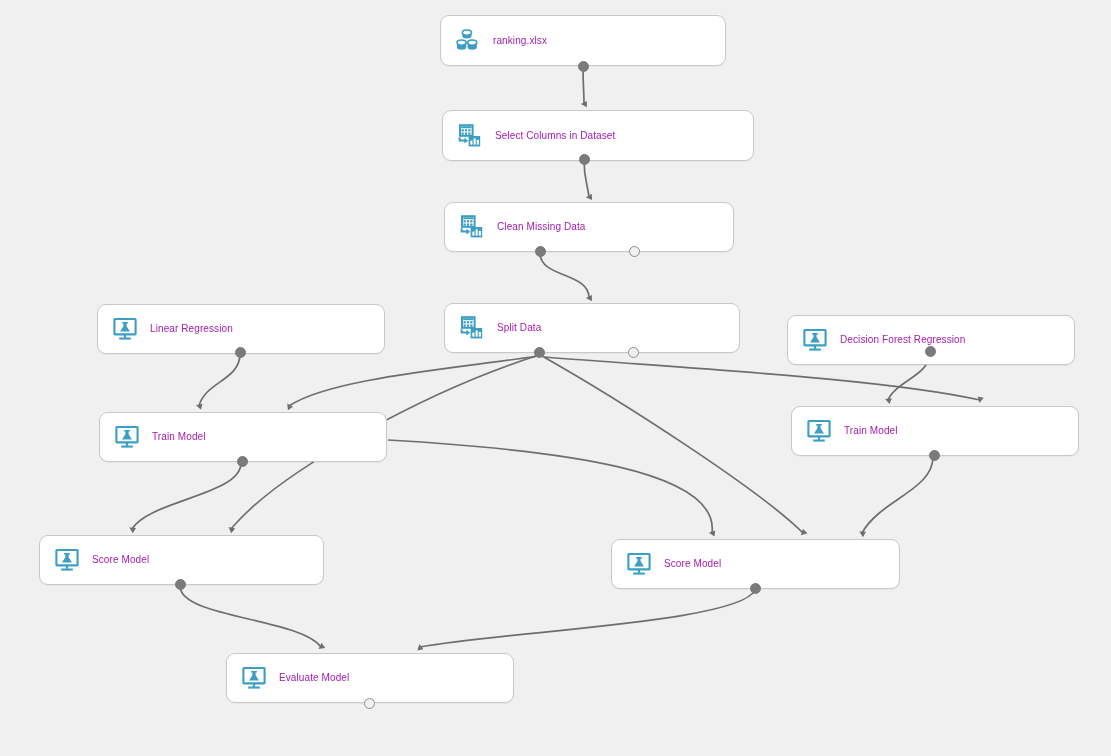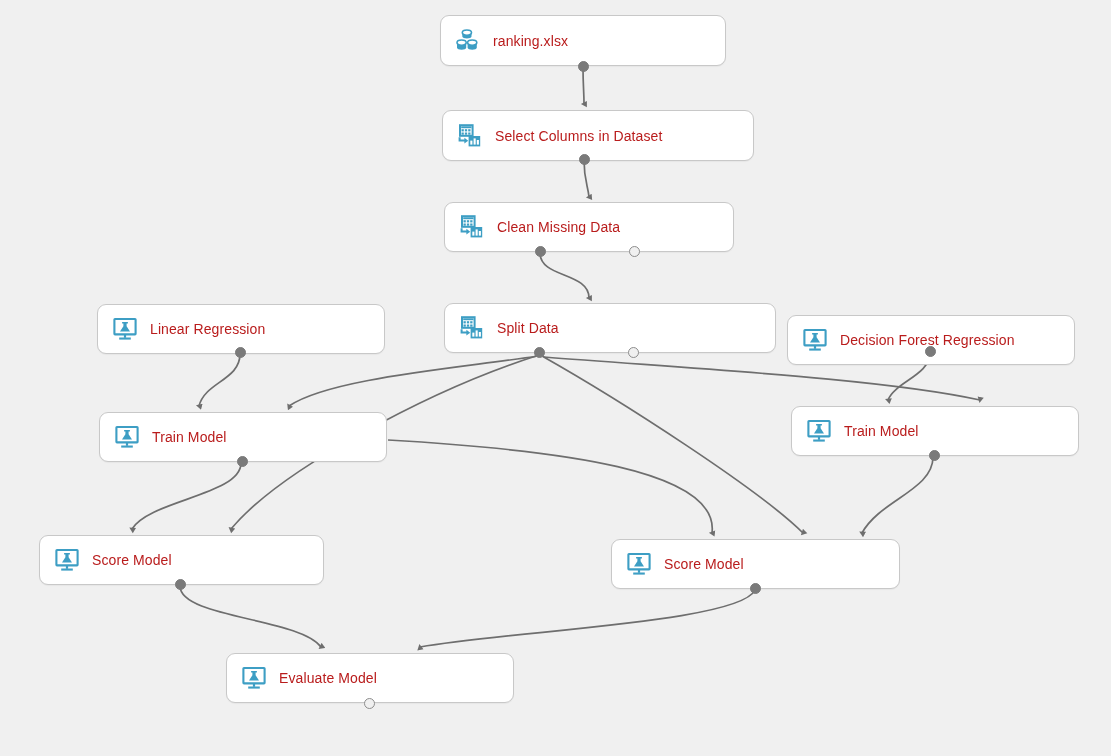--- a/index.html
+++ b/index.html
@@ -35,22 +35,22 @@
   }
   .node-icon {
     flex: 0 0 auto;
     width: 26px;
     height: 26px;
     margin-left: 14px;
     margin-right: 12px;
     display: block;
   }
   .node-label {
-    font-size: 14px;
-    color: #b91c1c;
+    font-size: 10px;
+    color: #a21caf;
     letter-spacing: 0.1px;
     white-space: nowrap;
     line-height: 1;
   }
   .port {
     position: absolute;
     box-sizing: border-box;
     border-radius: 50%;
     width: 11px;
     height: 11px;
@@ -153,21 +153,21 @@
       </div>
       <div class="node" style="left: 97px; top: 304px; width: 288px; height: 50px; text-align: right;">
         <svg viewBox="0 0 26 26" class="node-icon">
           <rect x="2.4" y="3.0" width="21.2" height="15.4" rx="0.6" fill="#ffffff" stroke="#3d9ec4" stroke-width="2.1"></rect>
           <path d="M 10.1 6.0 L 15.9 6.0 L 15.9 7.5 L 14.6 7.5 L 14.6 10.3 L 18.0 15.6 L 8.0 15.6 L 11.4 10.3 L 11.4 7.5 L 10.1 7.5 Z" fill="#3d9ec4"></path>
           <rect x="11.9" y="18.4" width="2.2" height="3.4" fill="#3d9ec4"></rect>
           <rect x="7.2" y="21.5" width="11.6" height="2.1" fill="#3d9ec4"></rect>
         </svg>
         <span class="node-label">Linear Regression</span>
       </div>
-      <div class="node" style="left: 444px; top: 303px; width: 332px; height: 50px;">
+      <div class="node" style="left: 444px; top: 303px; width: 296px; height: 50px;">
         <svg viewBox="0 0 26 26" class="node-icon">
           <rect x="3" y="2.2" width="12.6" height="10.6" fill="#ffffff" stroke="#3d9ec4" stroke-width="2"></rect>
           <rect x="4.2" y="3.3" width="10.3" height="1.9" fill="#3d9ec4"></rect>
           <rect x="4.5" y="6.2" width="2.3" height="2.2" fill="#3d9ec4"></rect>
           <rect x="7.85" y="6.2" width="2.3" height="2.2" fill="#3d9ec4"></rect>
           <rect x="11.2" y="6.2" width="2.3" height="2.2" fill="#3d9ec4"></rect>
           <rect x="4.5" y="9.5" width="2.3" height="2.2" fill="#3d9ec4"></rect>
           <rect x="7.85" y="9.5" width="2.3" height="2.2" fill="#3d9ec4"></rect>
           <rect x="11.2" y="9.5" width="2.3" height="2.2" fill="#3d9ec4"></rect>
           <path d="M 2.6 14.2 L 2.6 17.6 L 8.6 17.6" fill="none" stroke="#3d9ec4" stroke-width="2"></path>

